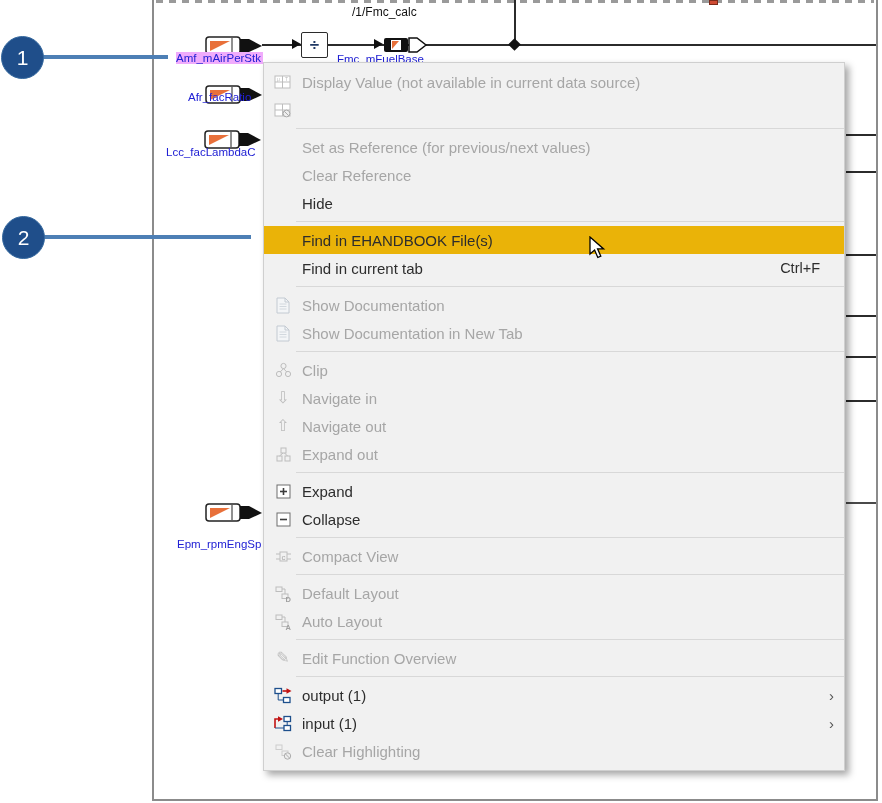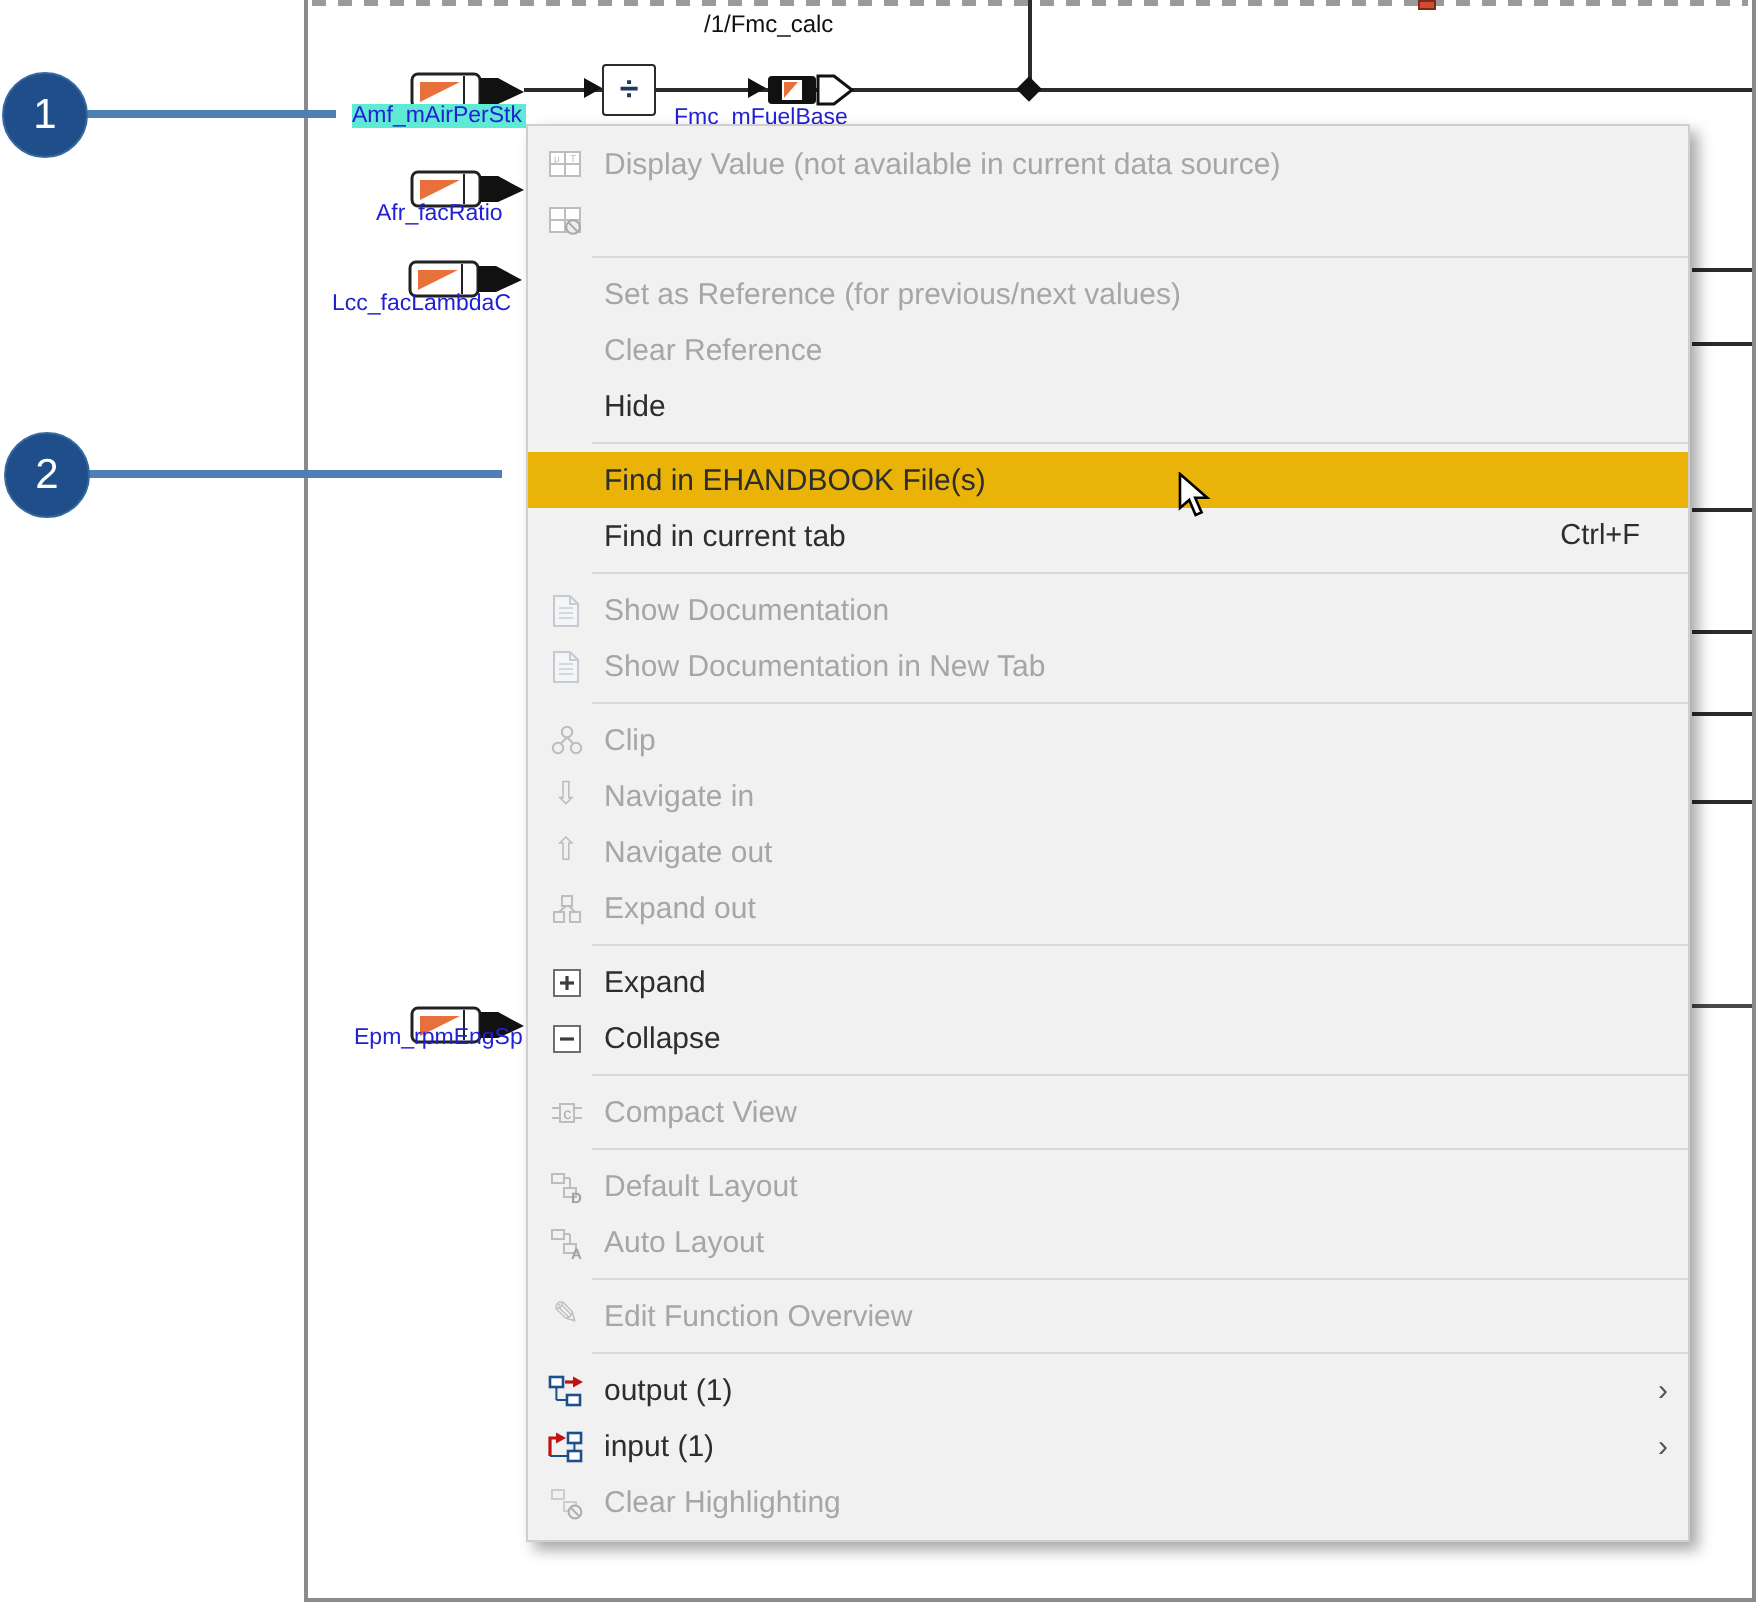--- a/index.html
+++ b/index.html
@@ -15,21 +15,21 @@
   .red-frag { left:709px; top:0; width:9px; height:5px; background:#cf4b33; border:1px solid #7c2a1a; }
   .sig { background:#2b2b2b; height:1.5px; }
   .vsig { background:#2b2b2b; width:1.5px; }
   .diamond { width:9px; height:9px; background:#111; transform:rotate(45deg); }
   .arrowhead { width:0; height:0; border-top:5px solid transparent; border-bottom:5px solid transparent;
                border-left:9px solid #111; }
   #divblock { left:301px; top:32px; width:27px; height:26px; background:#fff;
               border:1.6px solid #2b2b2b; border-radius:2px; color:#1f3864;
               font-size:17px; font-weight:bold; text-align:center; line-height:23px; }
   .blk-label { color:#2121d4; font-size:11.5px; white-space:nowrap; overflow:hidden; }
-  .sel-label { background:#5eead4; }
+  .sel-label { background:#f0abfc; }
 
   
   .callout { width:43px; height:43px; border-radius:50%; background:#1f4e8a;
              border:1px solid #35699f; color:#fff; font-size:21px;
              display:flex; align-items:center; justify-content:center; z-index:40; }
   .callout-line { height:4px; background:#4d7fb5; z-index:39; }
 
   
   #menu { left:263px; top:62px; width:582px; background:#f1f1f1;
           border:1px solid #cfcfcf; box-shadow:4px 4px 7px rgba(0,0,0,.35);
@@ -92,41 +92,41 @@
 <div class="abs blk-label sel-label" style="left:176px; top:52px; width:87px;">Amf_mAirPerStk</div>
 
 <div class="abs" style="left:205px; top:85px;">
   <svg width="58" height="20" viewBox="0 0 58 20">
     <rect x="1" y="1" width="34" height="17" rx="3" fill="#fff" stroke="#222" stroke-width="1.5"></rect>
     <polygon points="5,15 5,5 25,5" fill="#e8703a"></polygon>
     <line x1="27" y1="2" x2="27" y2="17" stroke="#222"></line>
     <polygon points="35,3 44,3 57,10 44,16 35,16" fill="#111"></polygon>
   </svg>
 </div>
-<div class="abs blk-label" style="left:188px; top:101px; width:75px;">Afr_facRatio</div>
+<div class="abs blk-label" style="left:188px; top:91px; width:75px;">Afr_facRatio</div>
 
 <div class="abs" style="left:204px; top:130px;">
   <svg width="58" height="20" viewBox="0 0 58 20">
     <rect x="1" y="1" width="34" height="17" rx="3" fill="#fff" stroke="#222" stroke-width="1.5"></rect>
     <polygon points="5,15 5,5 25,5" fill="#e8703a"></polygon>
     <line x1="27" y1="2" x2="27" y2="17" stroke="#222"></line>
     <polygon points="35,3 44,3 57,10 44,16 35,16" fill="#111"></polygon>
   </svg>
 </div>
 <div class="abs blk-label" style="left:166px; top:146px; width:97px;">Lcc_facLambdaC</div>
 
 <div class="abs" style="left:205px; top:503px;">
   <svg width="58" height="20" viewBox="0 0 58 20">
     <rect x="1" y="1" width="34" height="17" rx="3" fill="#fff" stroke="#222" stroke-width="1.5"></rect>
     <polygon points="5,15 5,5 25,5" fill="#e8703a"></polygon>
     <line x1="27" y1="2" x2="27" y2="17" stroke="#222"></line>
     <polygon points="35,3 44,3 57,10 44,16 35,16" fill="#111"></polygon>
   </svg>
 </div>
-<div class="abs blk-label" style="left:177px; top:513px; width:86px;">Epm_rpmEngSp</div>
+<div class="abs blk-label" style="left:177px; top:538px; width:86px;">Epm_rpmEngSp</div>
 
 <div class="abs callout-line" style="left:40px; top:55px; width:128px;"></div>
 <div class="abs callout" style="left:1px; top:36px;">
   <span>1</span>
 </div>
 <div class="abs callout-line" style="left:41px; top:235px; width:210px;"></div>
 <div class="abs callout" style="left:2px; top:216px;">
   <span>2</span>
 </div>
 

